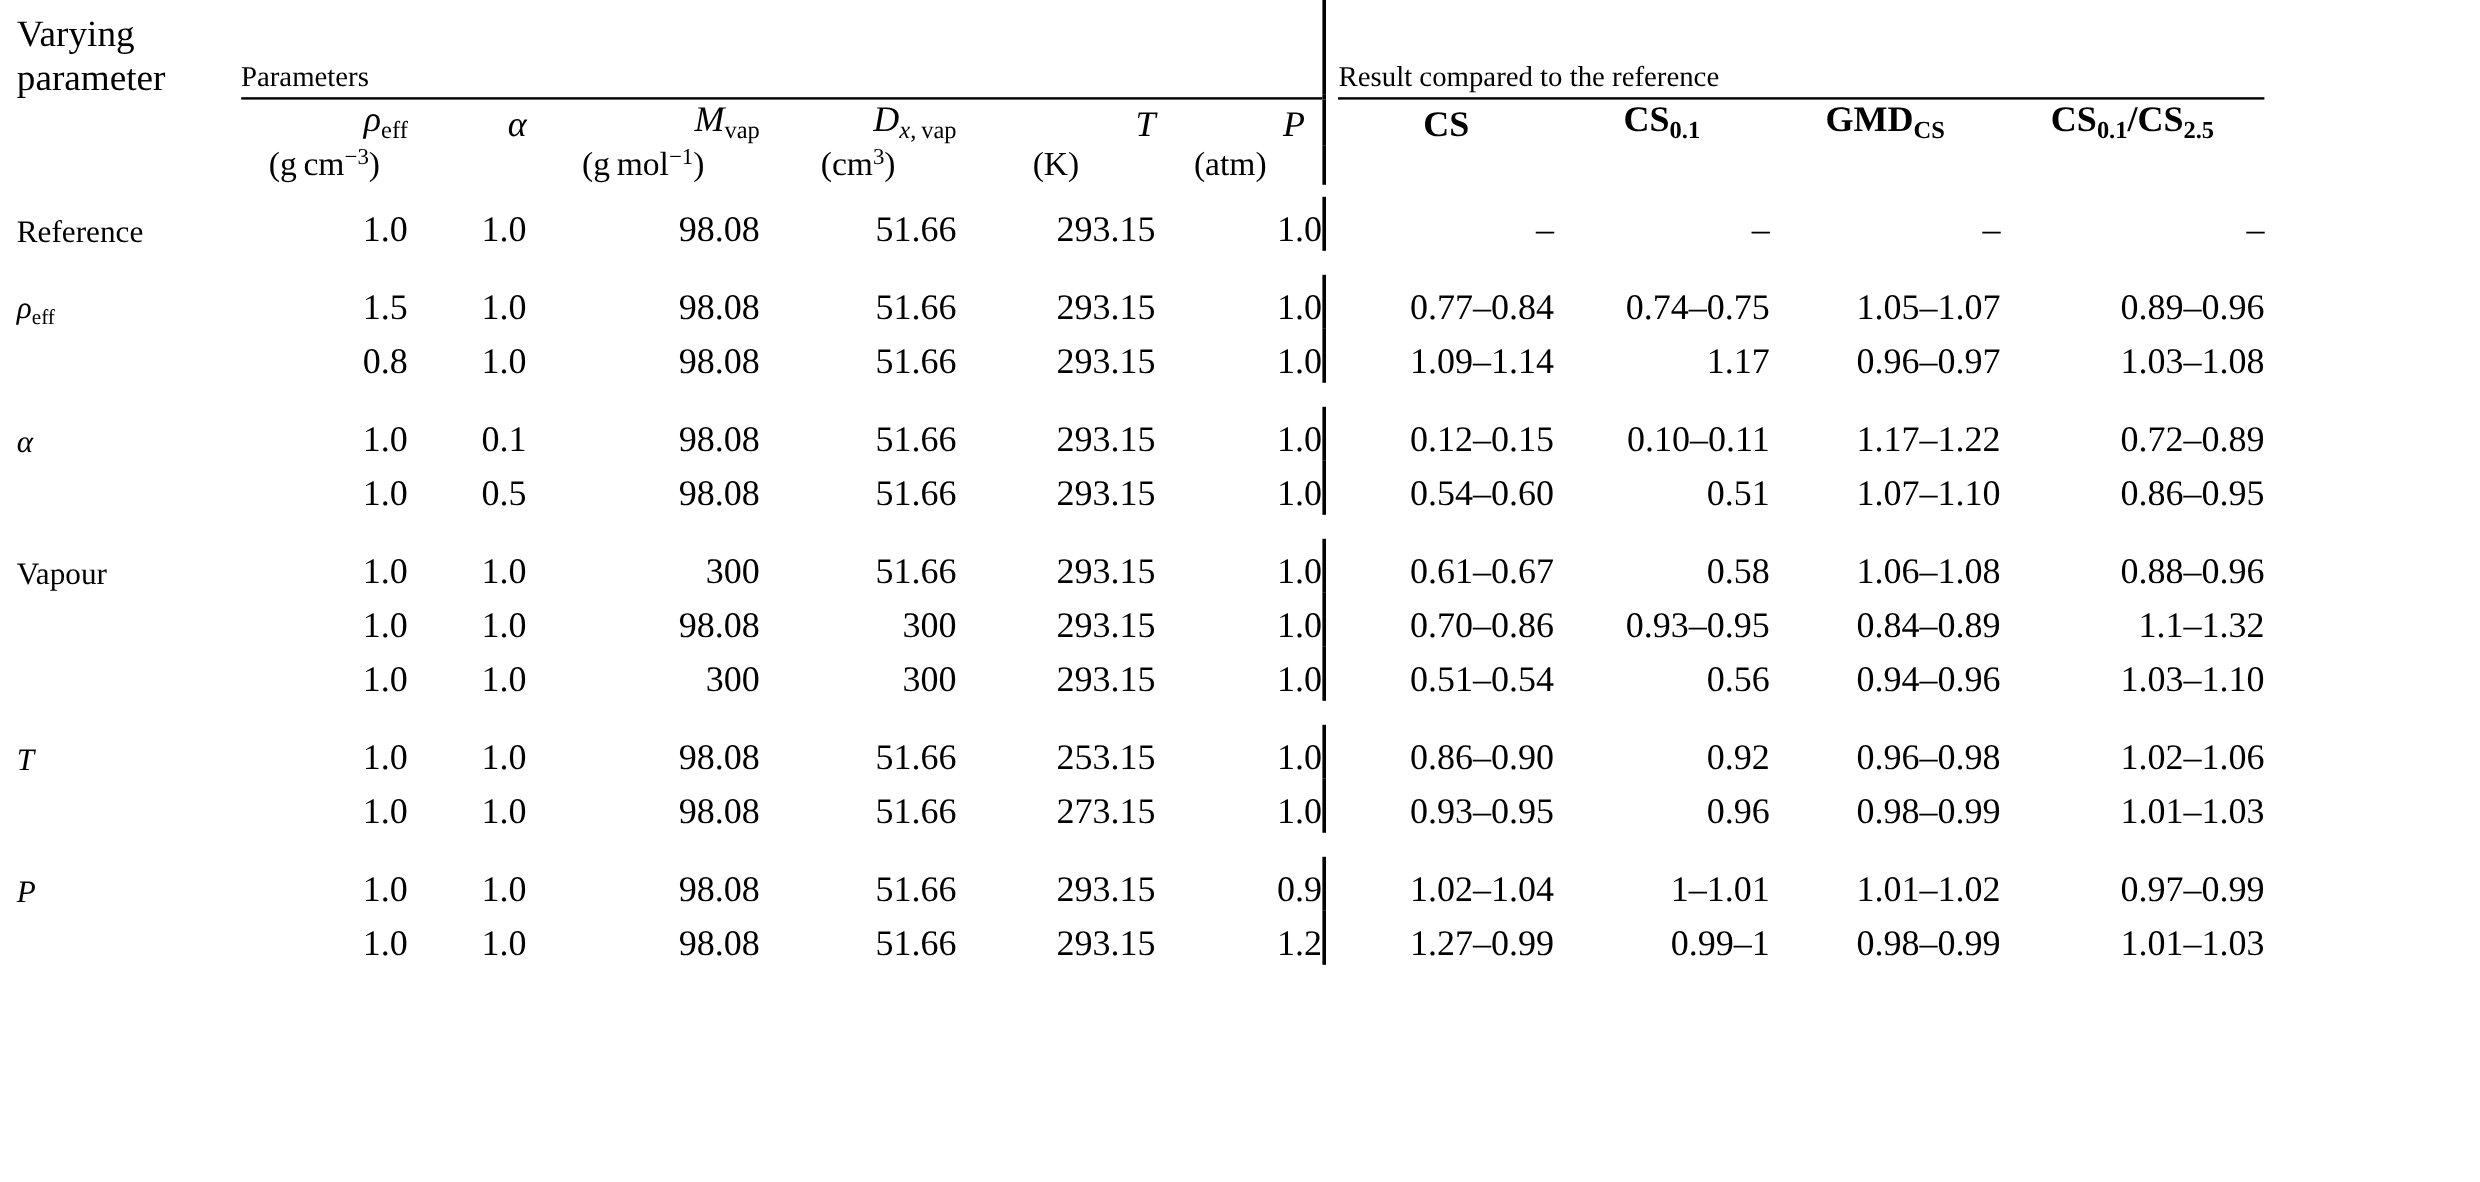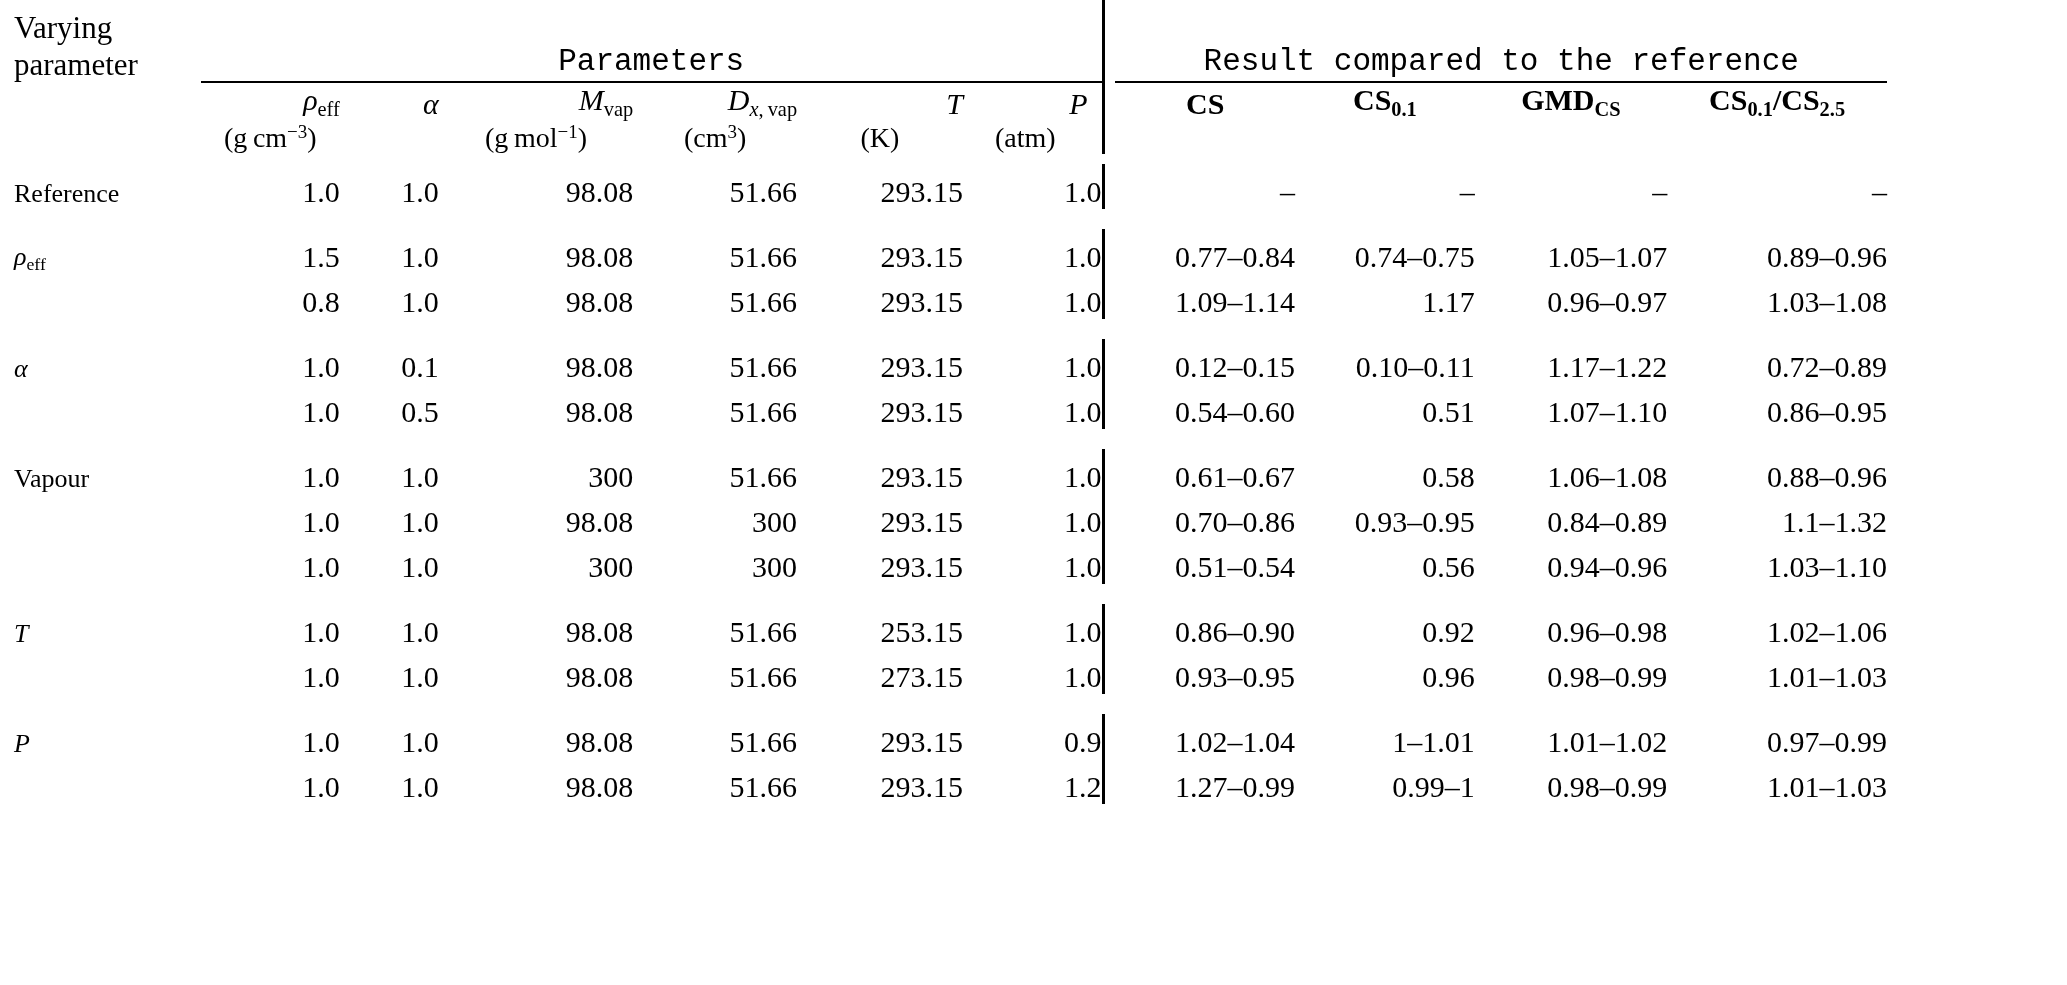--- a/index.html
+++ b/index.html
@@ -63,24 +63,22 @@
   .c-cs     { width: 196px; text-align: right; padding-right: 10px;}
   .c-cs01   { width: 196px; text-align: right; padding-right: 10px;}
   .c-gmd    { width: 206px; text-align: right; padding-right: 10px;}
   .c-ratio  { width: 232px; text-align: right; padding-right: 4px;}
 
   .vbar {
     border-left: 3px solid #000;
   }
 
   .hdr-group {
-    text-align: center;
-    font-size: 31px;
+    font-size: 24px;
     padding-bottom: 6px;
-    font-family: Liberation Mono, monospace;
   }
   .hdr-left {
     text-align: left;
     font-size: 31px;
     line-height: 1.18;
     padding-left: 4px;
   }
   .hdr-sub {
     text-align: right;
     font-size: 30px;

